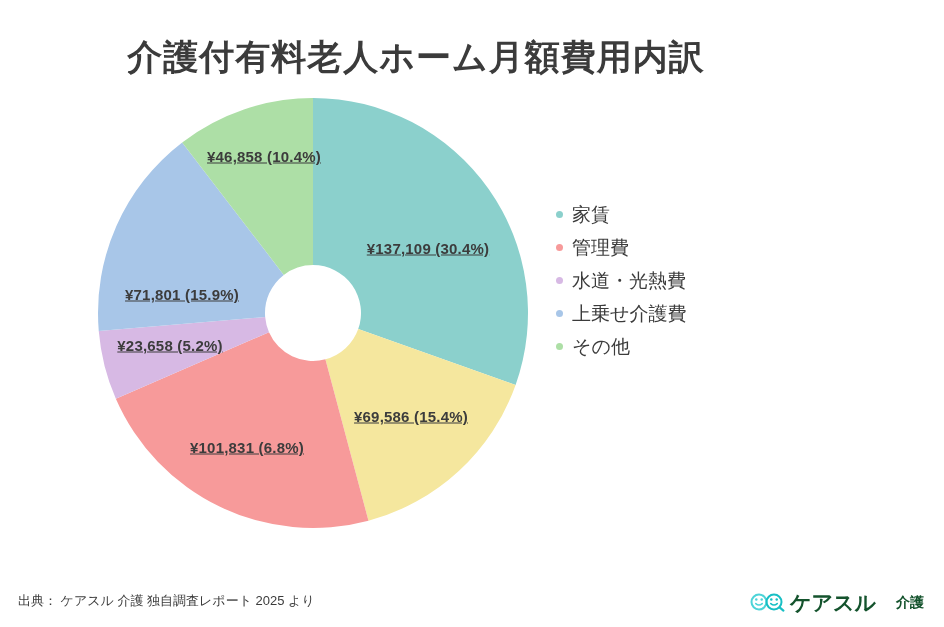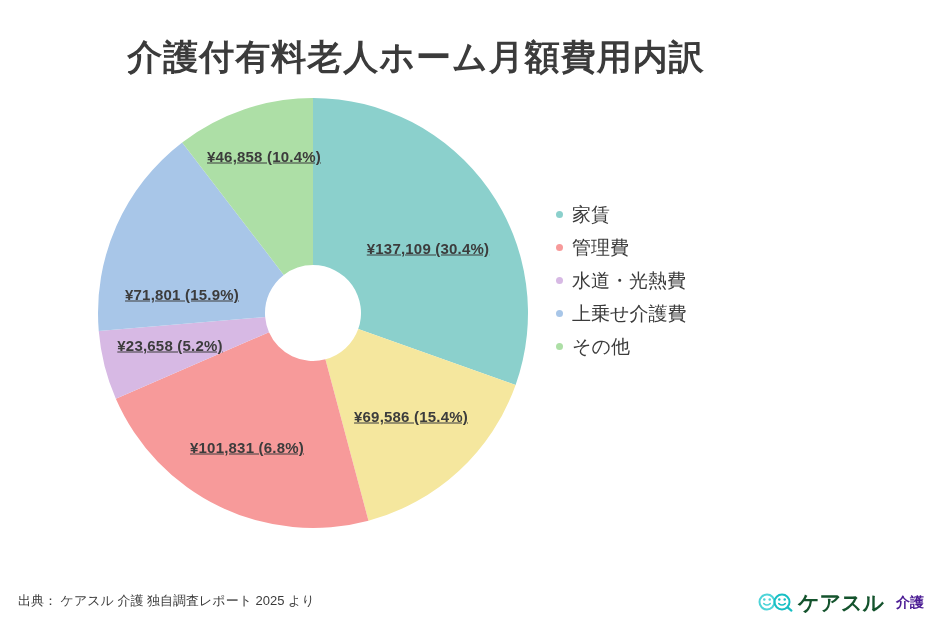--- a/index.html
+++ b/index.html
@@ -102,22 +102,22 @@
   #brand-logo-name {
     font-size: 21px;
     font-weight: bold;
     color: #14532d;
     letter-spacing: 0px;
     line-height: 1;
   }
   #brand-logo-sub {
     font-size: 14px;
     font-weight: bold;
-    color: #4c1d95;
-    margin-left: 12px;
+    color: #14532d;
+    margin-left: 20px;
     line-height: 1;
     text-align: center;
   }
 </style>
 </head>
 <body>
 
 <div id="chart-title">介護付有料老人ホーム月額費用内訳</div>
 
 <div id="plot-area">

